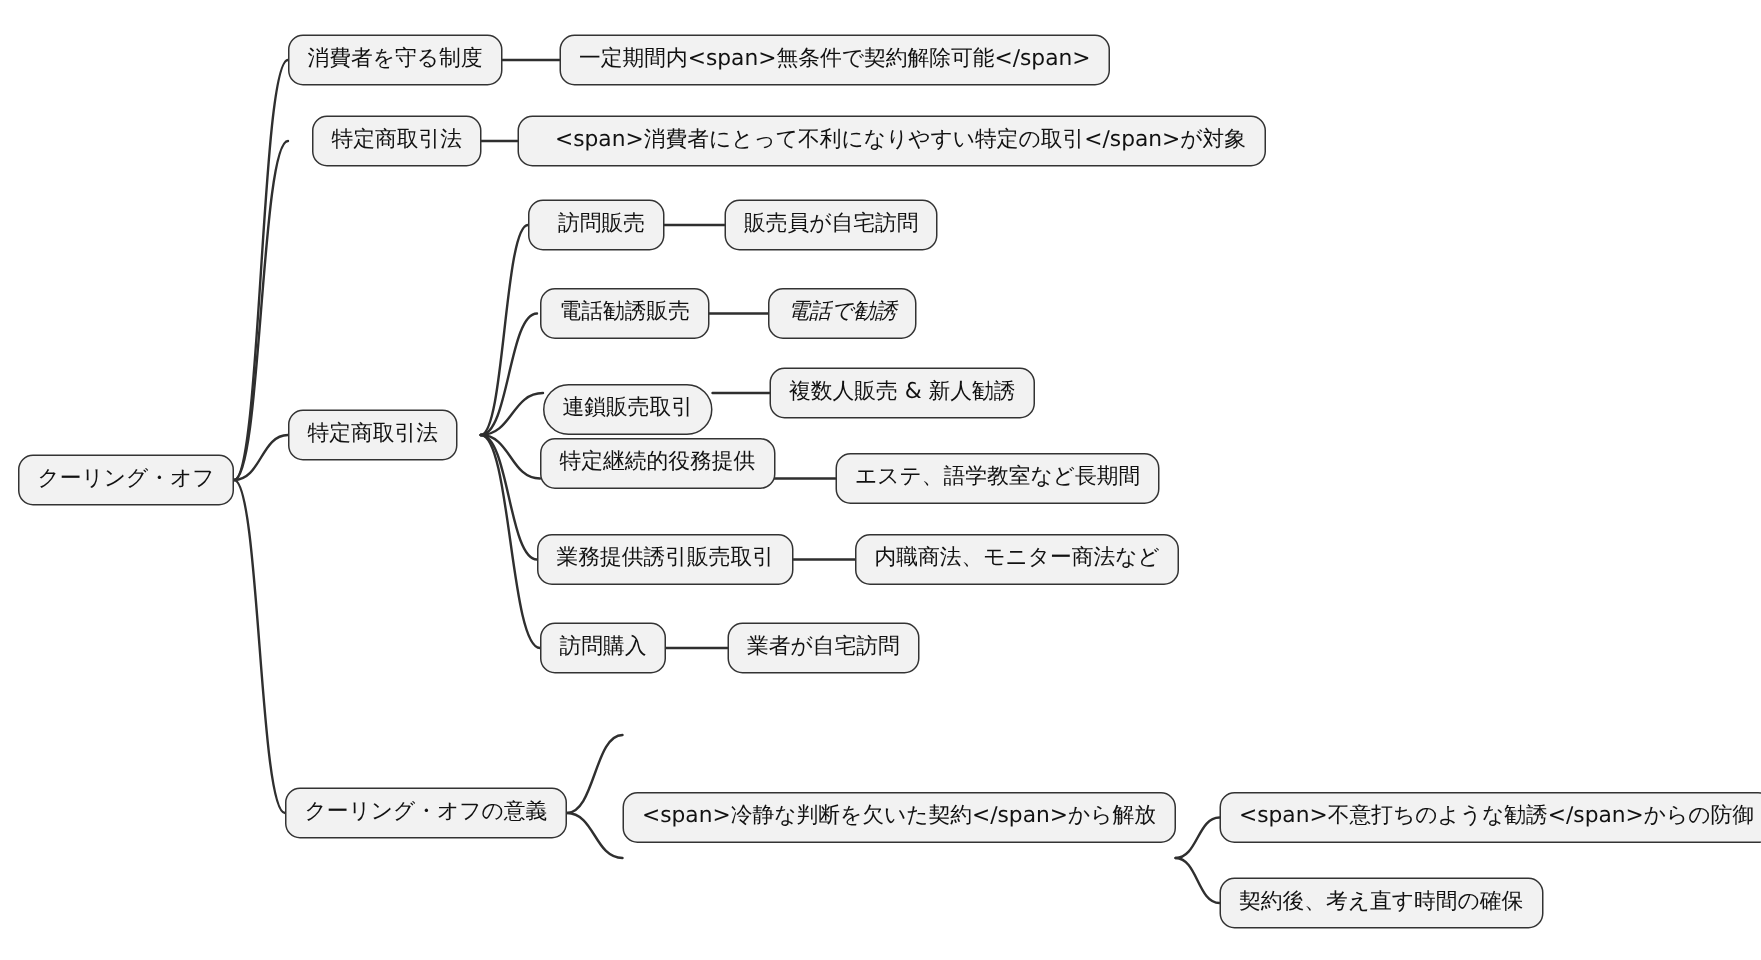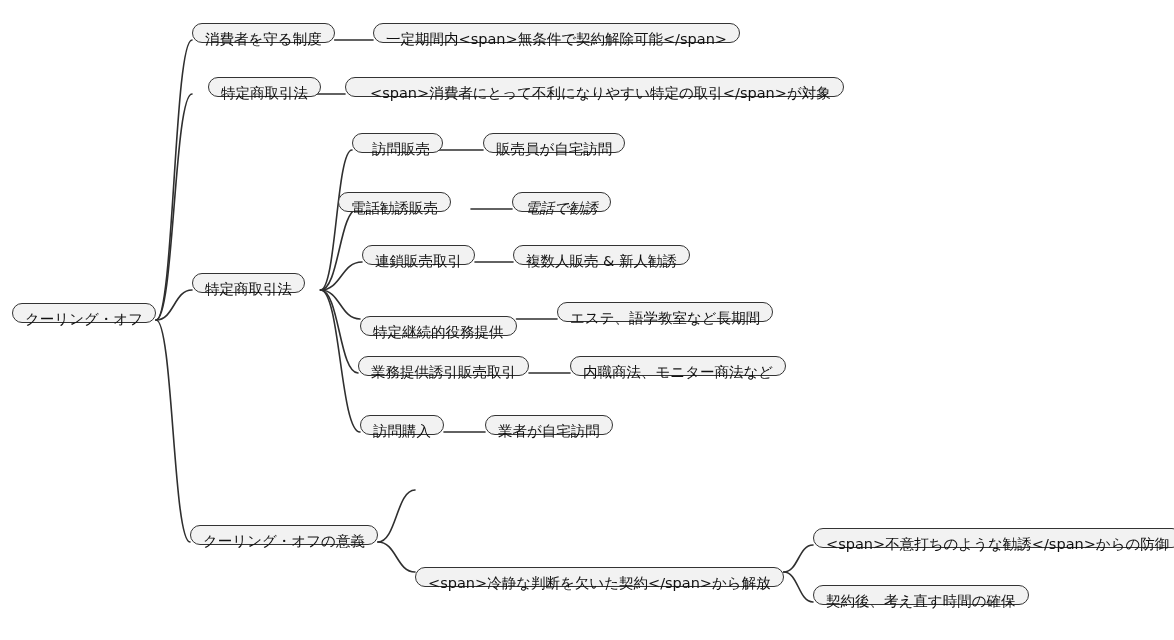--- a/index.html
+++ b/index.html
@@ -11,52 +11,52 @@
     position:relative;
     width:1174px; height:640px;
     background:var(--bg,#ffffff);
     overflow:hidden;
   }
   #edges { position:absolute; left:0; top:0; width:100%; height:100%; }
   #edges path { fill:none; stroke:var(--edge,#2f2f2f); stroke-width:1.6px; stroke-linecap:round; }
 
   .node {
     position:absolute;
-    height:20px; line-height:30px;
+    height:34px; line-height:30px;
     padding:0 12px;
     background:var(--node-fill,#f2f2f2);
     border:1.6px solid var(--node-border,#333333);
     border-radius:10px;
     font-size:14.5px;
     color:#111111;
     white-space:nowrap;
   }
 
   
   [data-node-id="root"]   { left:12px;  top:303px; }
   [data-node-id="b1"]     { left:192px; top:23px;  }
   [data-node-id="b1c1"]   { left:373px; top:23px;  }
   [data-node-id="b2"]     { left:208px; top:77px;  }
   [data-node-id="b2c1"]   { left:345px; top:77px;padding-left:24px;  }
   [data-node-id="b3"]     { left:192px; top:273px; }
   [data-node-id="b3c1"]   { left:352px; top:133px;padding-left:19px; }
   [data-node-id="b3c1g1"] { left:483px; top:133px; }
-  [data-node-id="b3c2"]   { left:338px; top:192px; }
+  [data-node-id="b3c2"]   { left:360px; top:192px; }
   [data-node-id="b3c2g1"] { left:512px; top:192px;font-style:italic; }
-  [data-node-id="b3c3"]   { left:362px; top:245px;border-radius:17px; }
+  [data-node-id="b3c3"]   { left:362px; top:256px;border-radius:17px; }
   [data-node-id="b3c3g1"] { left:513px; top:245px; }
-  [data-node-id="b3c4"]   { left:360px; top:316px; }
+  [data-node-id="b3c4"]   { left:360px; top:292px; }
   [data-node-id="b3c4g1"] { left:557px; top:302px; }
   [data-node-id="b3c5"]   { left:358px; top:356px; }
   [data-node-id="b3c5g1"] { left:570px; top:356px; }
   [data-node-id="b3c6"]   { left:360px; top:415px; }
   [data-node-id="b3c6g1"] { left:485px; top:415px; }
   [data-node-id="b4"]     { left:190px; top:525px; }
   [data-node-id="b4c1"]   { left:415px; top:473px; }
-  [data-node-id="b4c2"]   { left:415px; top:567px; }
+  [data-node-id="b4c2"]   { left:415px; top:528px; }
   [data-node-id="b4c2g1"] { left:813px; top:528px; }
   [data-node-id="b4c2g2"] { left:813px; top:585px; }
 </style>
 </head>
 <body>
 
 <div id="canvas">
   <svg id="edges" xmlns="http://www.w3.org/2000/svg">
       <path d="M156.046875 320 C174.0234375 320, 174.0234375 40, 192 40"></path>
       <path d="M334.6875 40 L373 40"></path>

